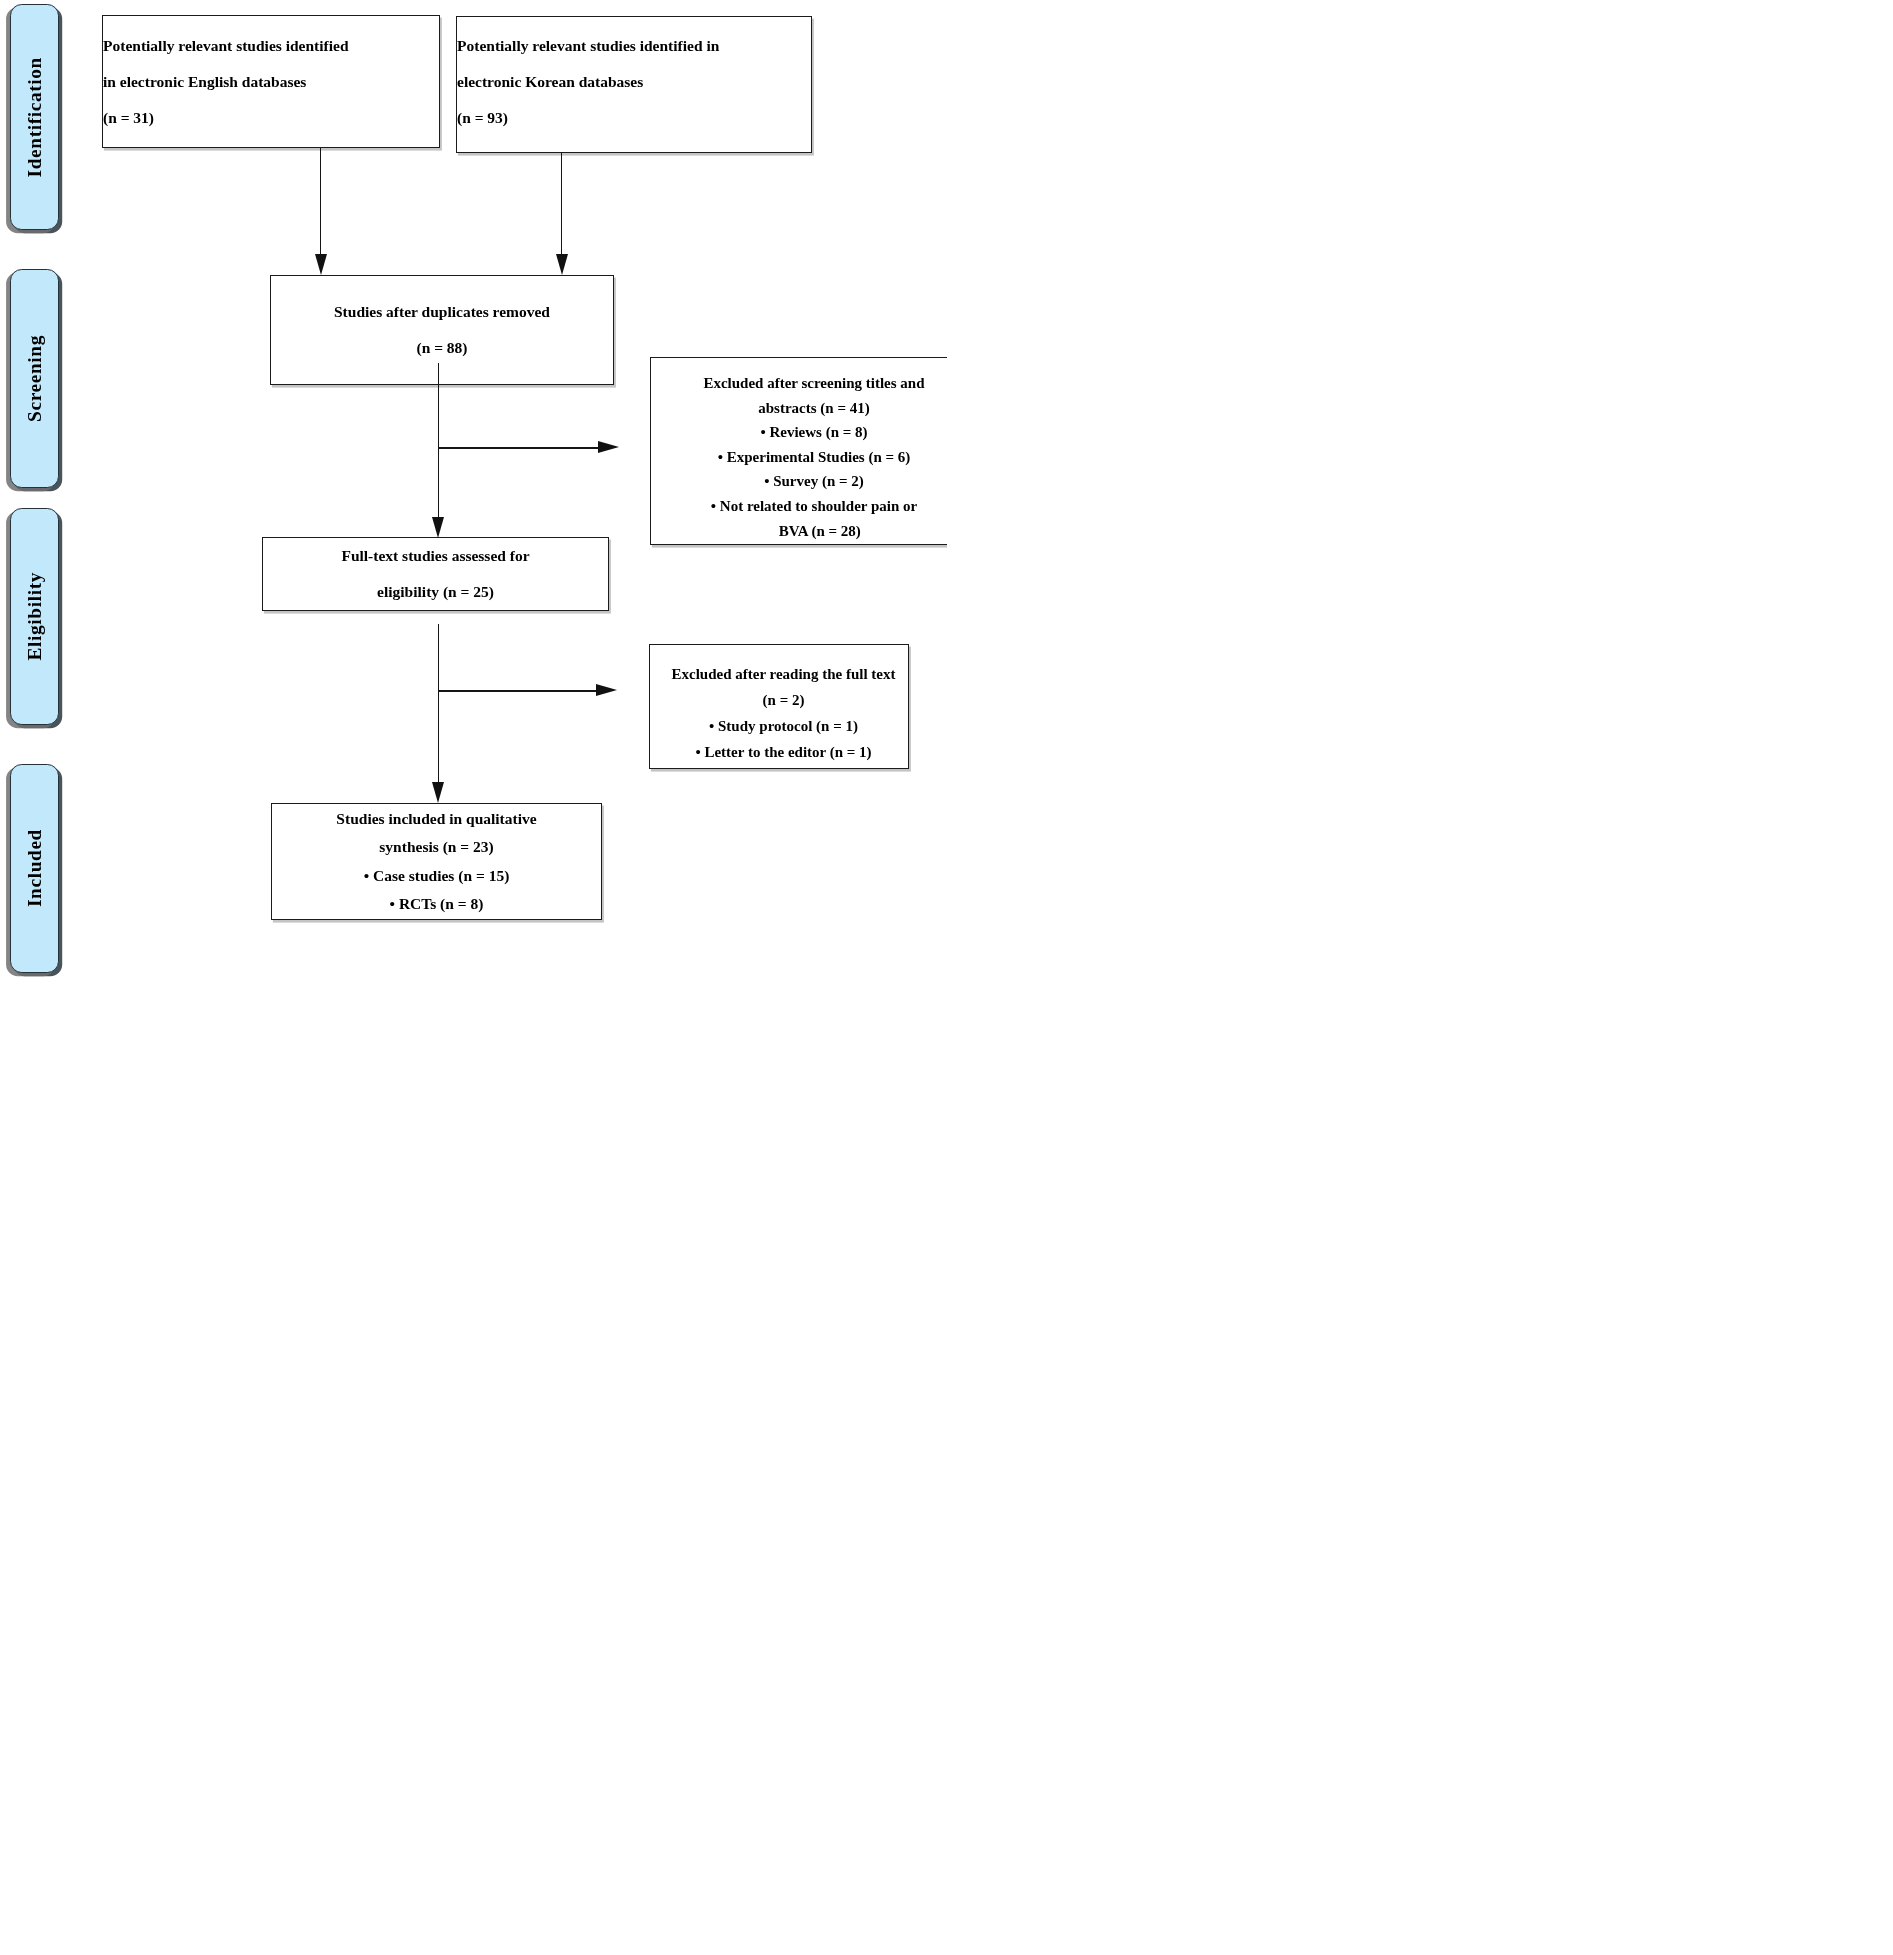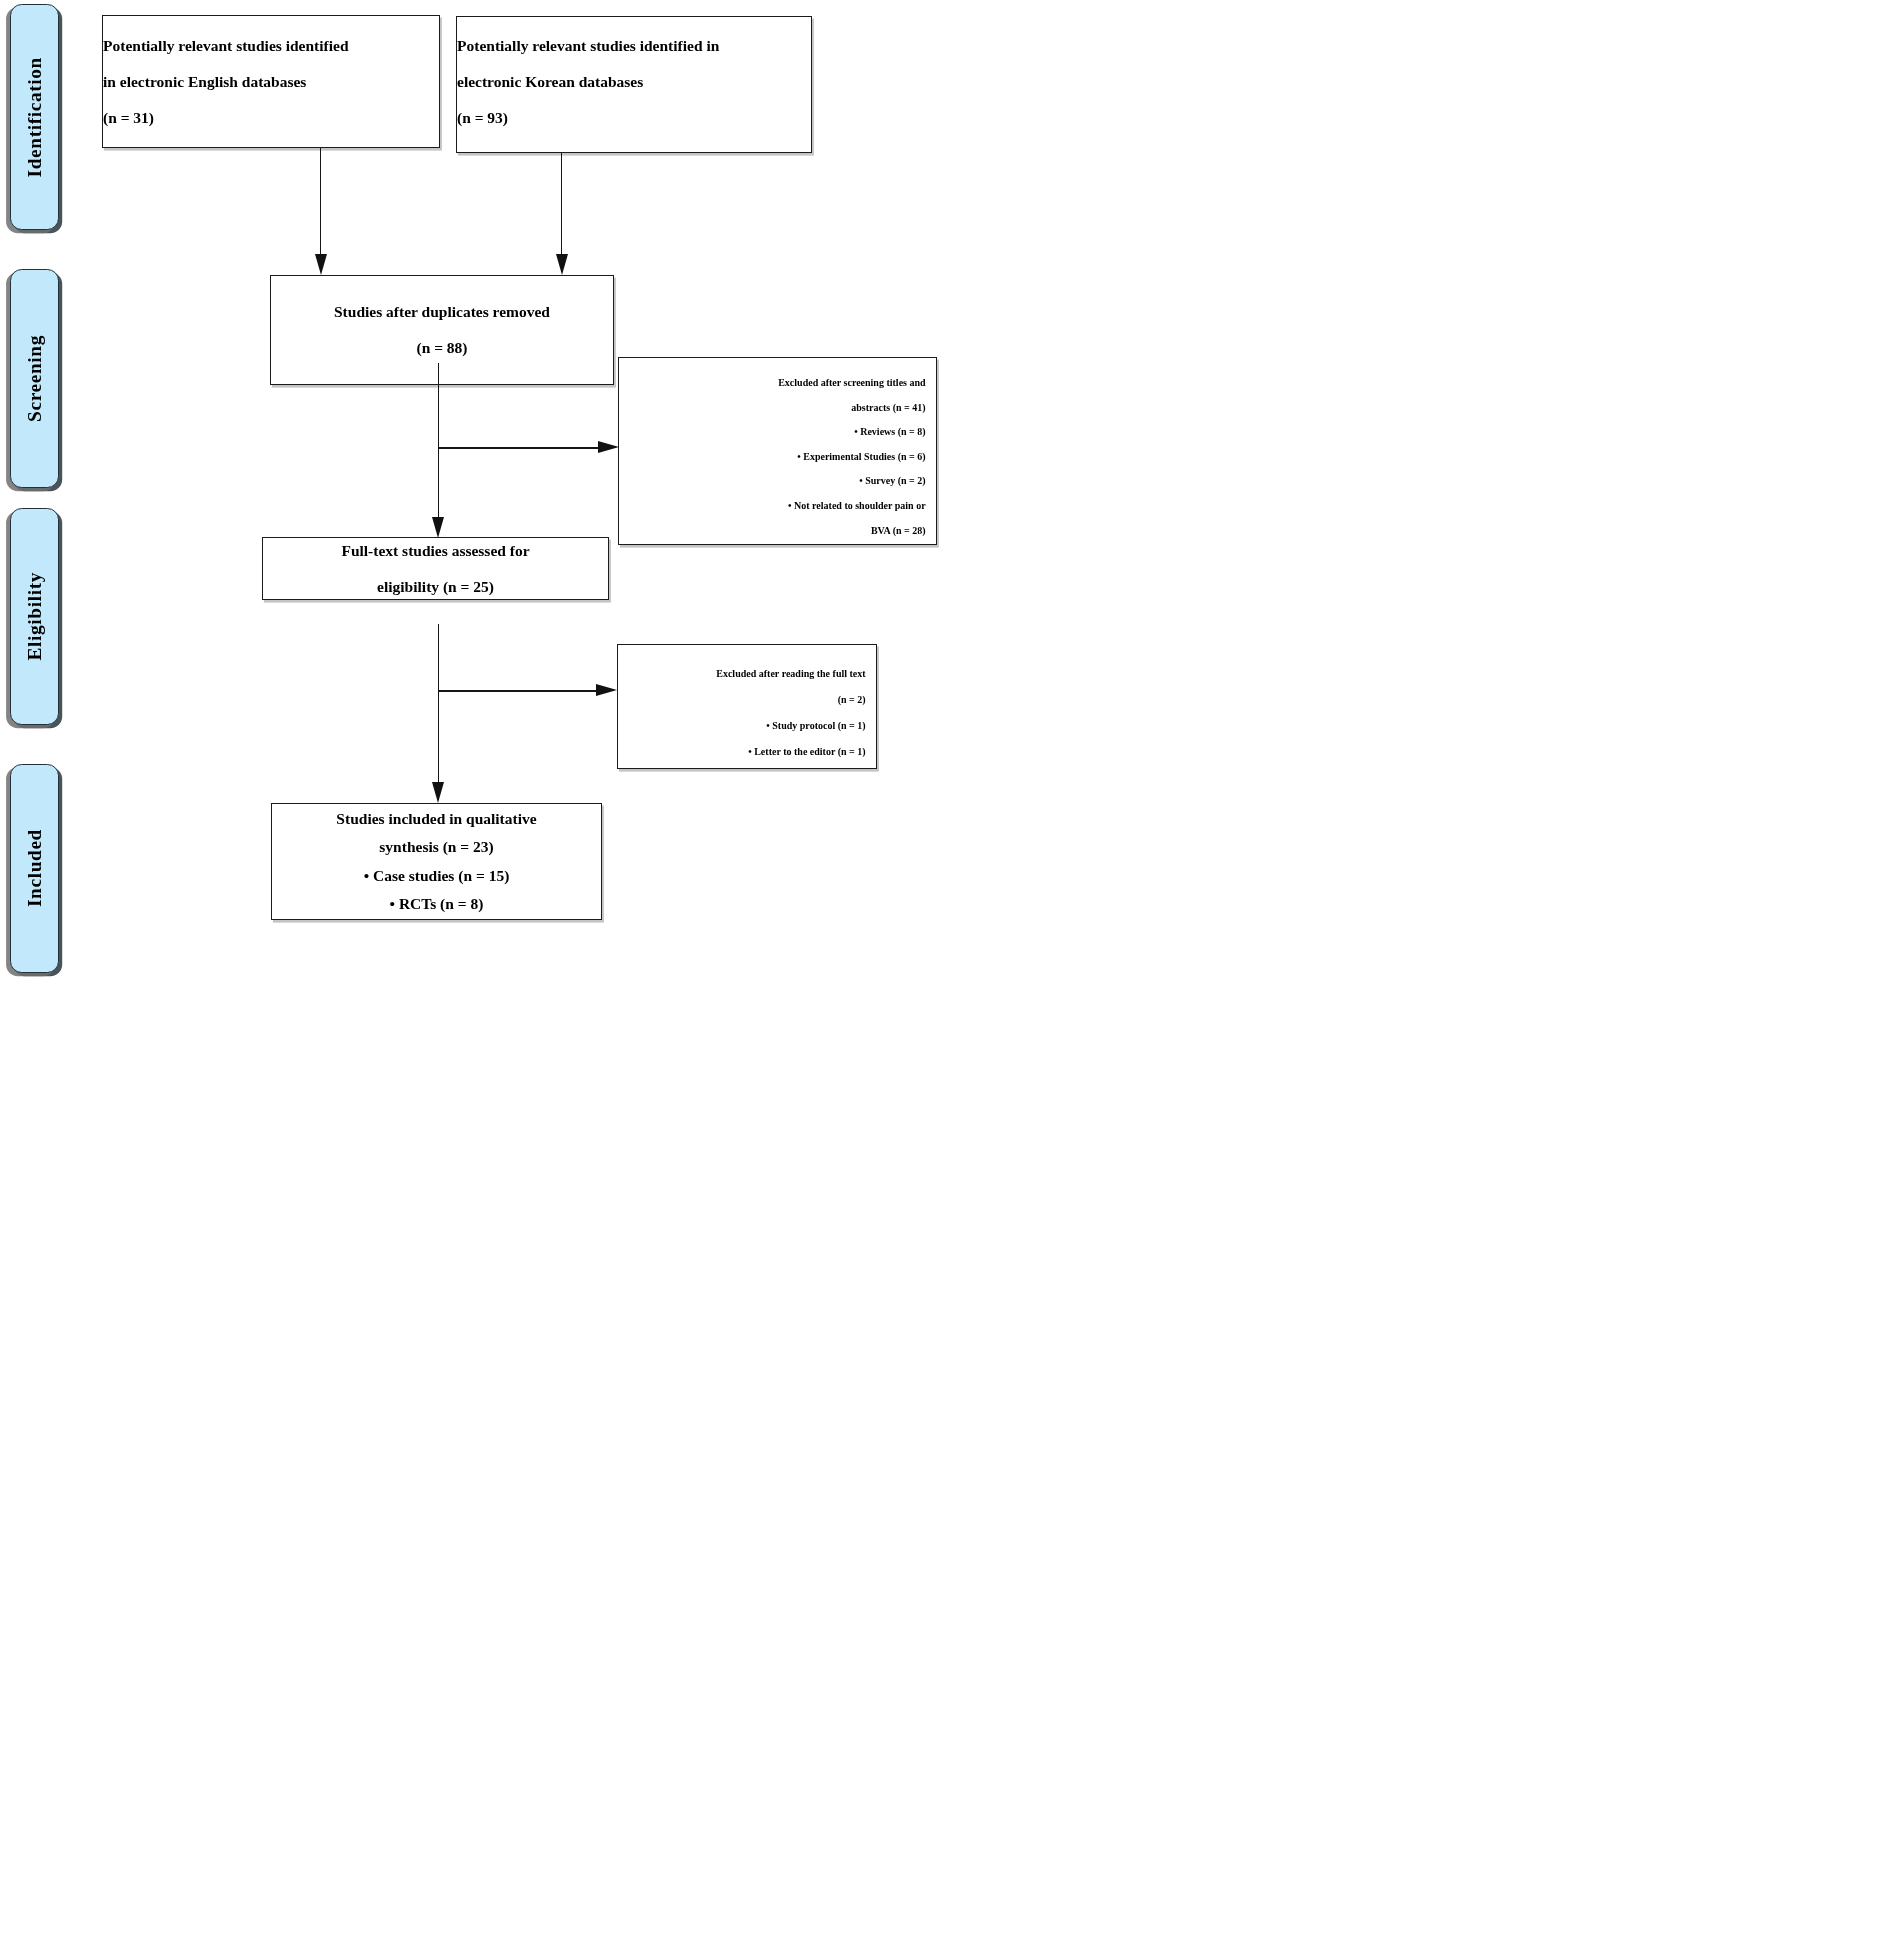--- a/index.html
+++ b/index.html
@@ -59,23 +59,24 @@
     height: 100%;
     display: flex;
     flex-direction: column;
     justify-content: center;
     align-items: center;
     text-align: center;
   }
   .fbox.small-lh { line-height: 28.5px; font-size: 15.5px; }
 
   .excl {
-    font-size: 10px;
+    font-size: 15px;
     line-height: 24.6px;
-    text-align: right;
+    text-align: center;
+    margin-left: 32px;
   }
   .excl .pad {
     padding: 13px 10.4px 0 19.4px;
   }
   .excl2 .pad {
     padding: 15.5px 10.4px 0 19.4px;
   }
   .excl2 { line-height: 26px; }
   .indent { padding-left: 11.7px; }
 
@@ -158,21 +159,21 @@
       <div>Excluded after screening titles and</div>
       <div>abstracts (n = 41)</div>
       <div>• Reviews (n = 8)</div>
       <div>• Experimental Studies (n = 6)</div>
       <div>• Survey (n = 2)</div>
       <div>• Not related to shoulder pain or</div>
       <div class="indent">BVA (n = 28)</div>
     </div>
   </div>
 
-  <div class="fbox" style="left:262px;top:537px;width:347px;height:63px;">
+  <div class="fbox" style="left:262px;top:537px;width:347px;height:74px;">
     <div class="lines-center">
       <div>Full-text studies assessed for</div>
       <div>eligibility (n = 25)</div>
     </div>
   </div>
 
   <div class="vline" style="left:438px;top:624px;height:159px;"></div>
   <div class="arrow-down" style="left:432px;top:782px;"></div>
   <div class="hline" style="left:438px;top:690px;width:159px;"></div>
   <div class="arrow-right" style="left:596px;top:684px;"></div>

